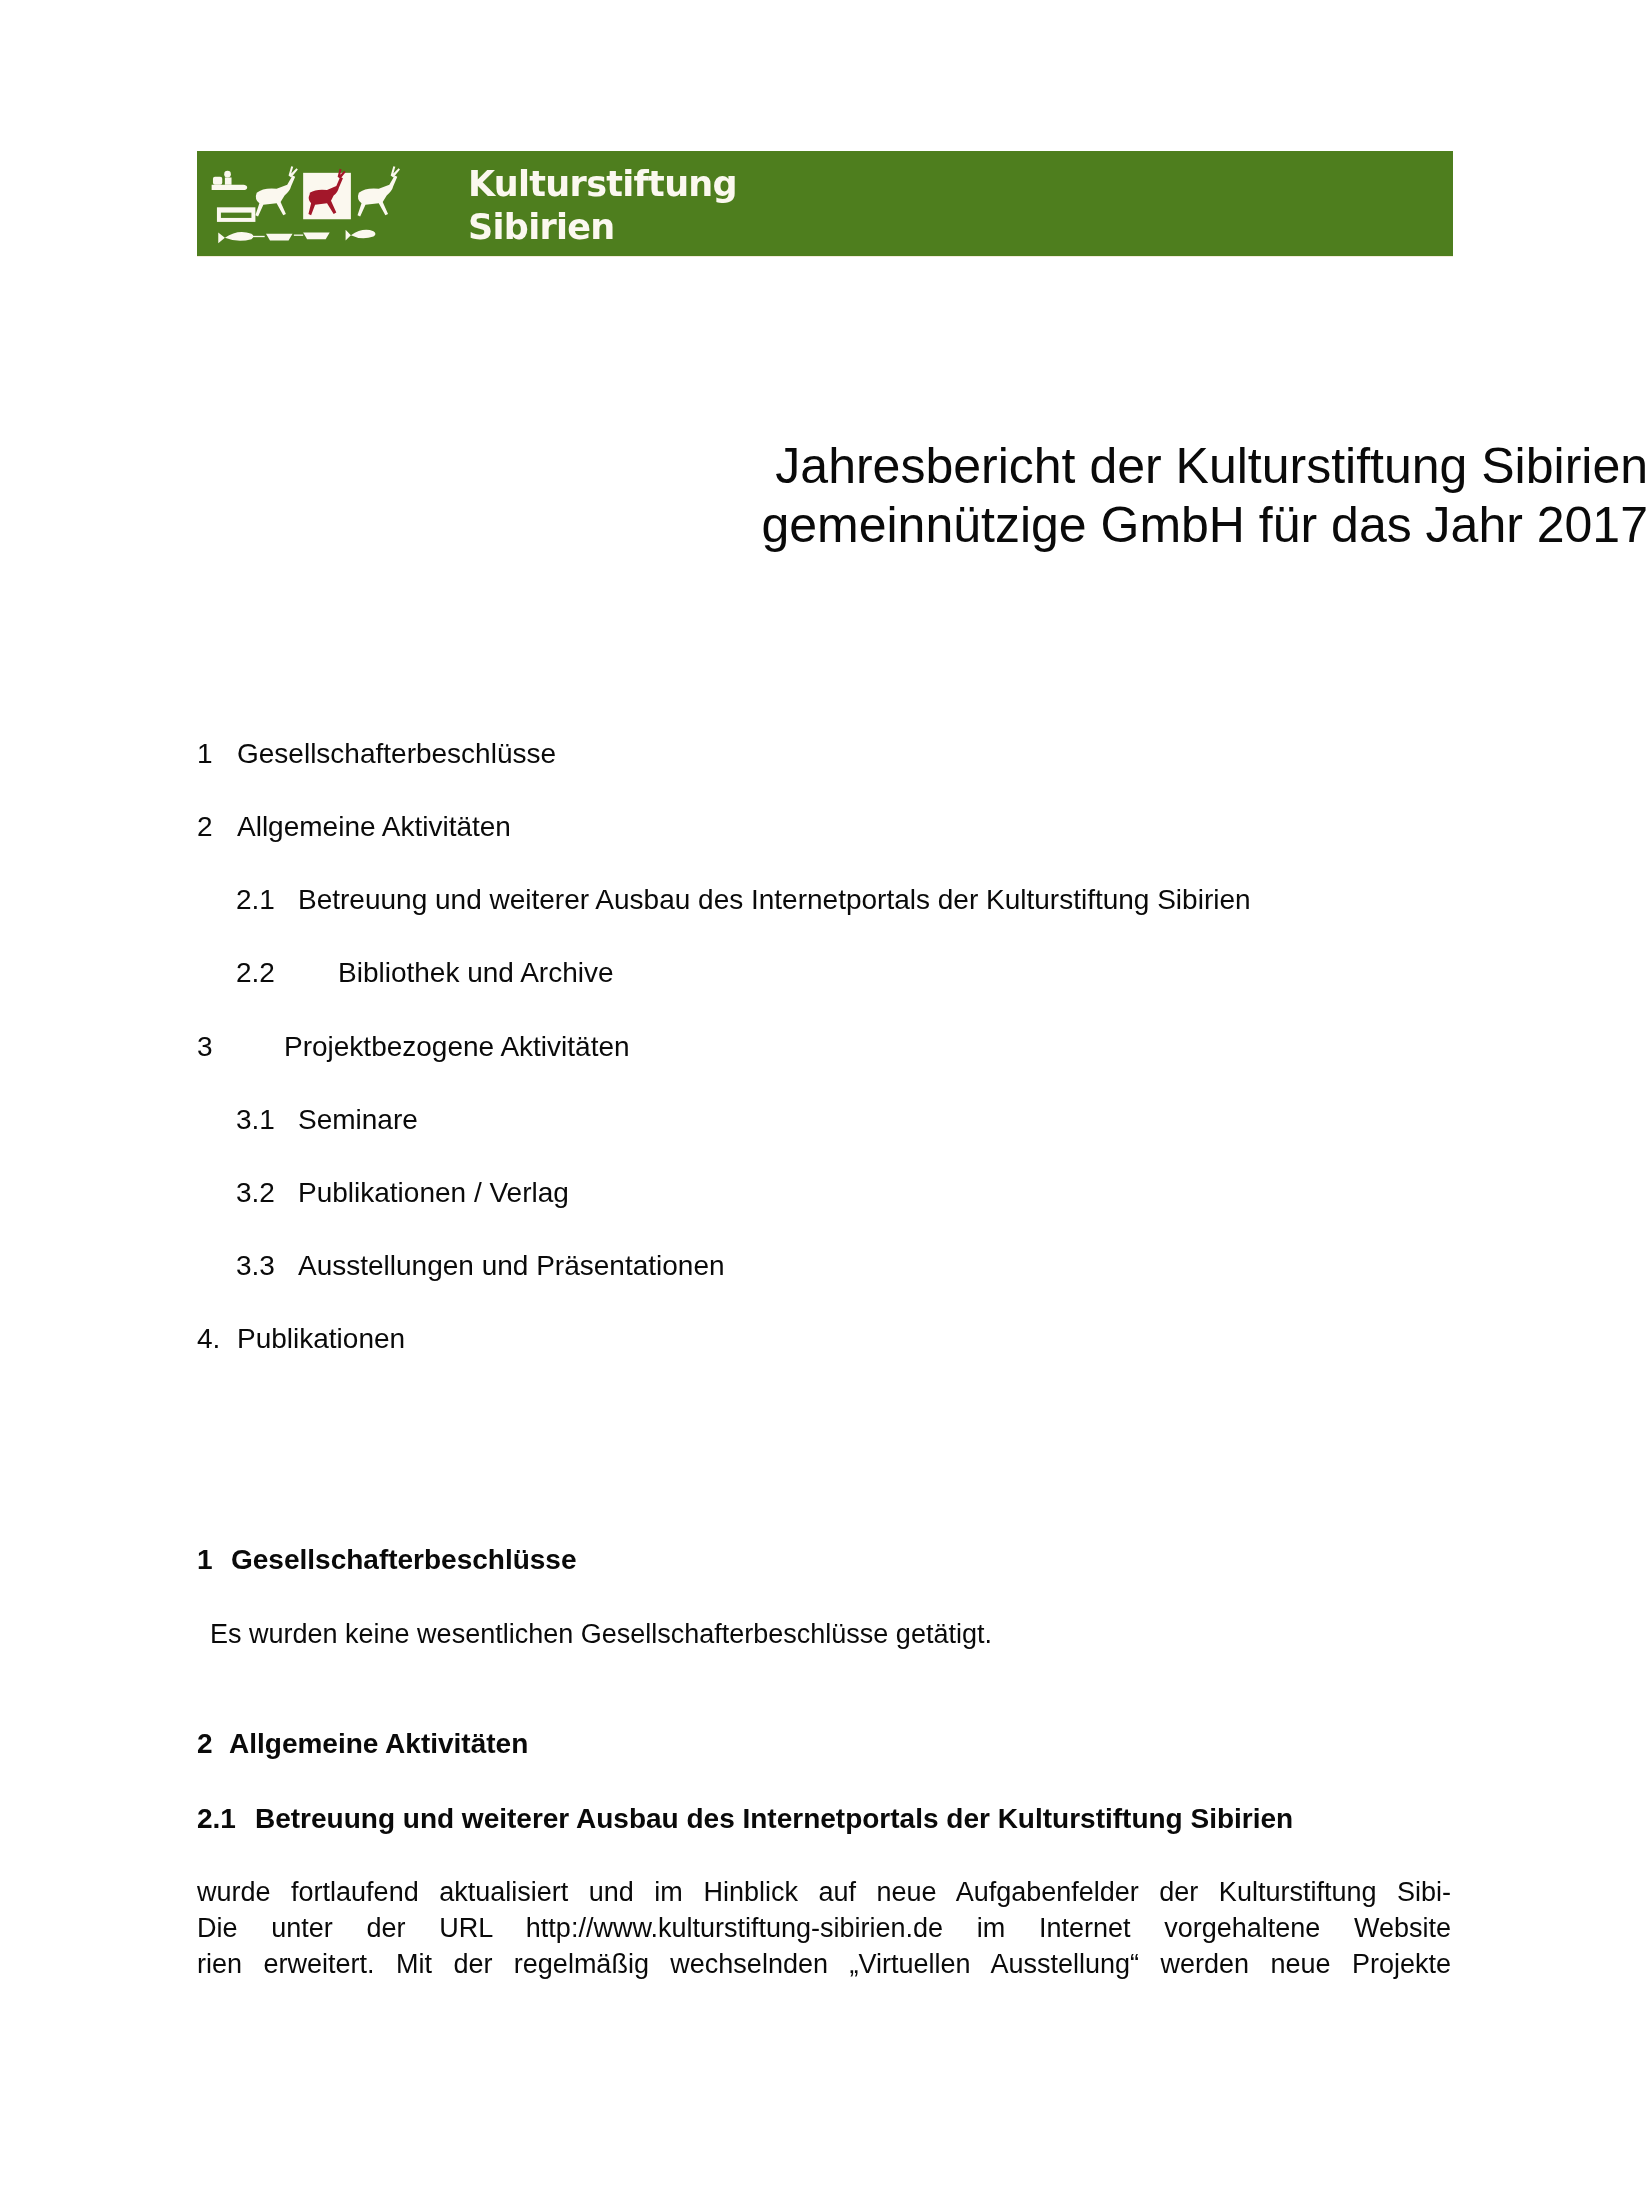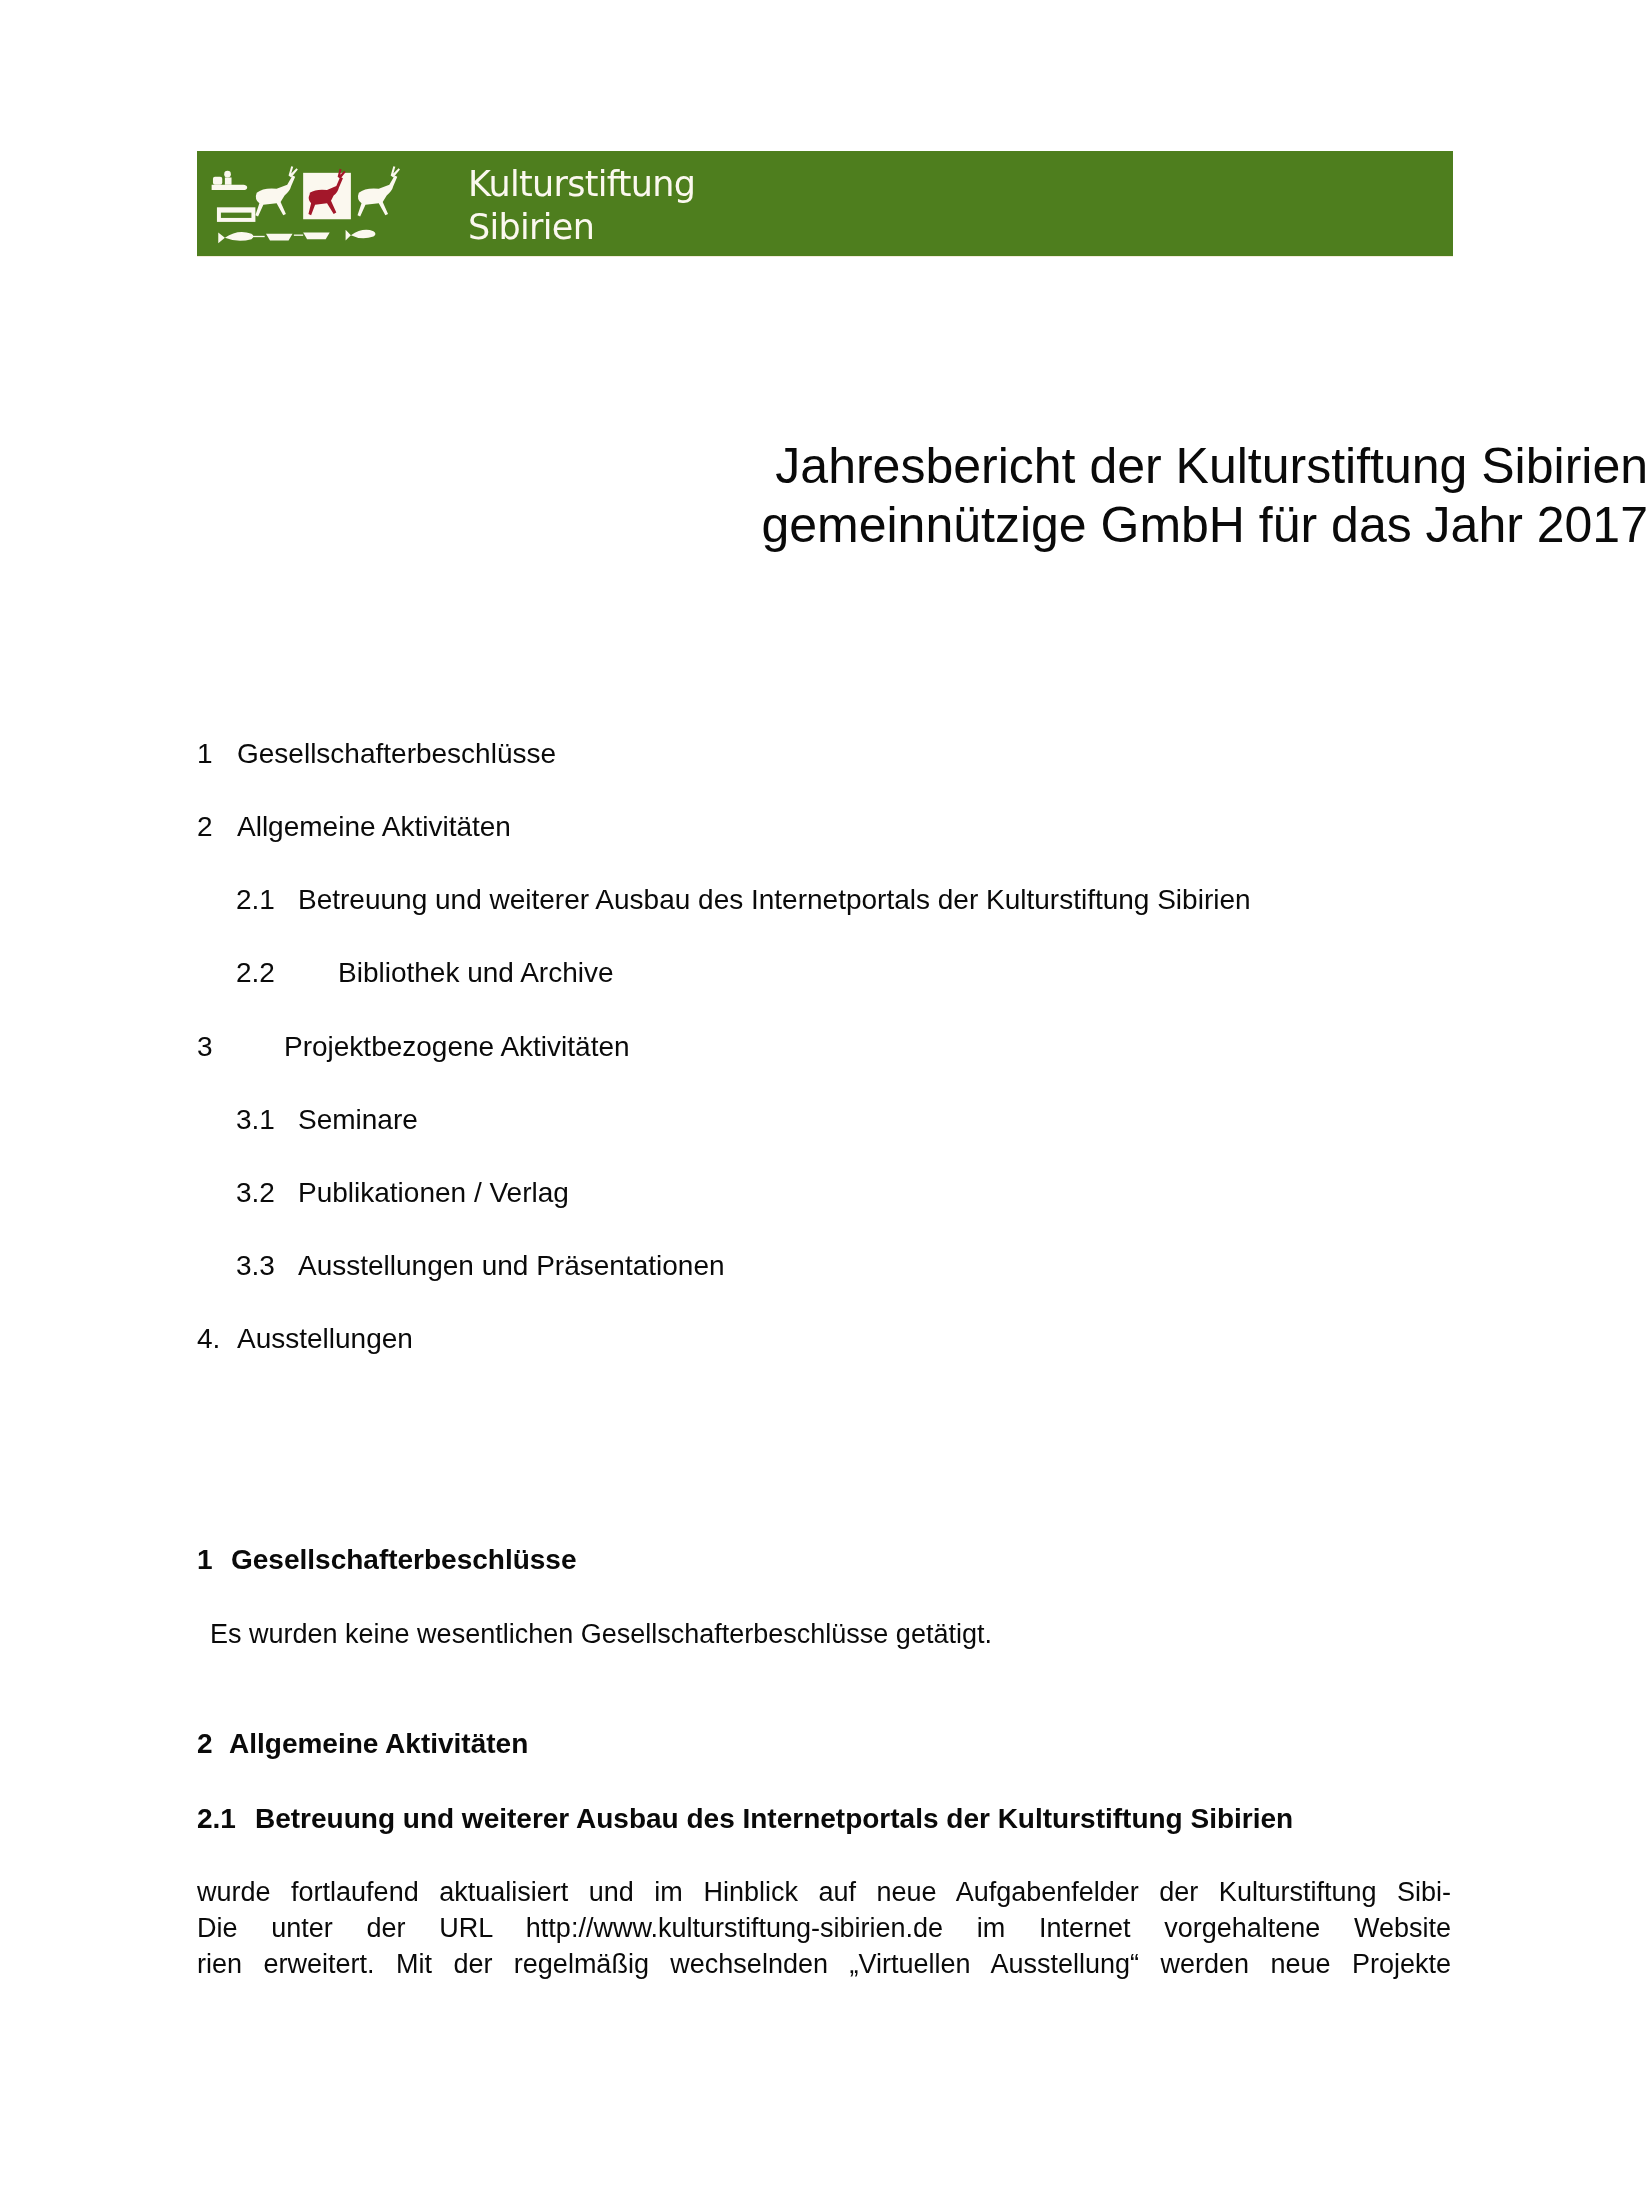--- a/index.html
+++ b/index.html
@@ -4,21 +4,21 @@
 <style>
   html, body { margin: 0; padding: 0; background: #ffffff; }
   body { width: 1648px; height: 2205px; position: relative; overflow: hidden;
          font-family: "Liberation Sans", "DejaVu Sans", sans-serif; color: #0a0a0a; }
 
   
   .banner { position: absolute; left: 197px; top: 151px; width: 1256px; height: 105px;
             background: #4e7e1e; border-bottom: 1.3px solid #f3ecd9; }
   .logo-icons { position: absolute; left: 8px; top: 6.6px; width: 252px; height: 92px; }
   .brand { position: absolute; left: 271px; top: 12px; color: #fbf8ef;
-           font-family: "DejaVu Sans", sans-serif; font-weight: normal; font-size: 35px;
+           font-family: "DejaVu Sans", sans-serif; font-weight: bold; font-size: 35px;
            line-height: 43px; letter-spacing: -0.7px; }
   .brand div { white-space: nowrap; }
   .report-title { position: absolute; left: 680px; top: 20px; color: #9ce14c;
                   font-family: "DejaVu Sans", sans-serif; font-weight: bold; font-size: 60px;
                   line-height: 66px; letter-spacing: -1.3px; white-space: nowrap; }
 
   
   .doc-title { position: absolute; left: 0; width: 1648px; text-align: right;
                font-size: 50px; line-height: 59px; top: 437px; }
   .doc-title div { white-space: nowrap; }
@@ -125,21 +125,21 @@
   <div class="toc-row" style="left:236px; top:1179px;">
     <span class="toc-num">3.2</span>
     <span class="toc-label" style="left:62px;">Publikationen / Verlag</span>
   </div>
   <div class="toc-row" style="left:236px; top:1252px;">
     <span class="toc-num">3.3</span>
     <span class="toc-label" style="left:62px;">Ausstellungen und Präsentationen</span>
   </div>
   <div class="toc-row" style="left:197px; top:1325px;">
     <span class="toc-num">4.</span>
-    <span class="toc-label" style="left:40px;">Ausstellungen</span>
+    <span class="toc-label" style="left:40px;">Publikationen</span>
   </div>
 </div>
 
 <div class="h" style="left:197px; top:1546px;">
   <span class="num">1</span>
   <span class="lbl" style="left:34px;">Gesellschafterbeschlüsse</span>
 </div>
 <div class="p1" style="top:1621px;">Es wurden keine wesentlichen Gesellschafterbeschlüsse getätigt.</div>
 
 <div class="h" style="left:197px; top:1730px;">

